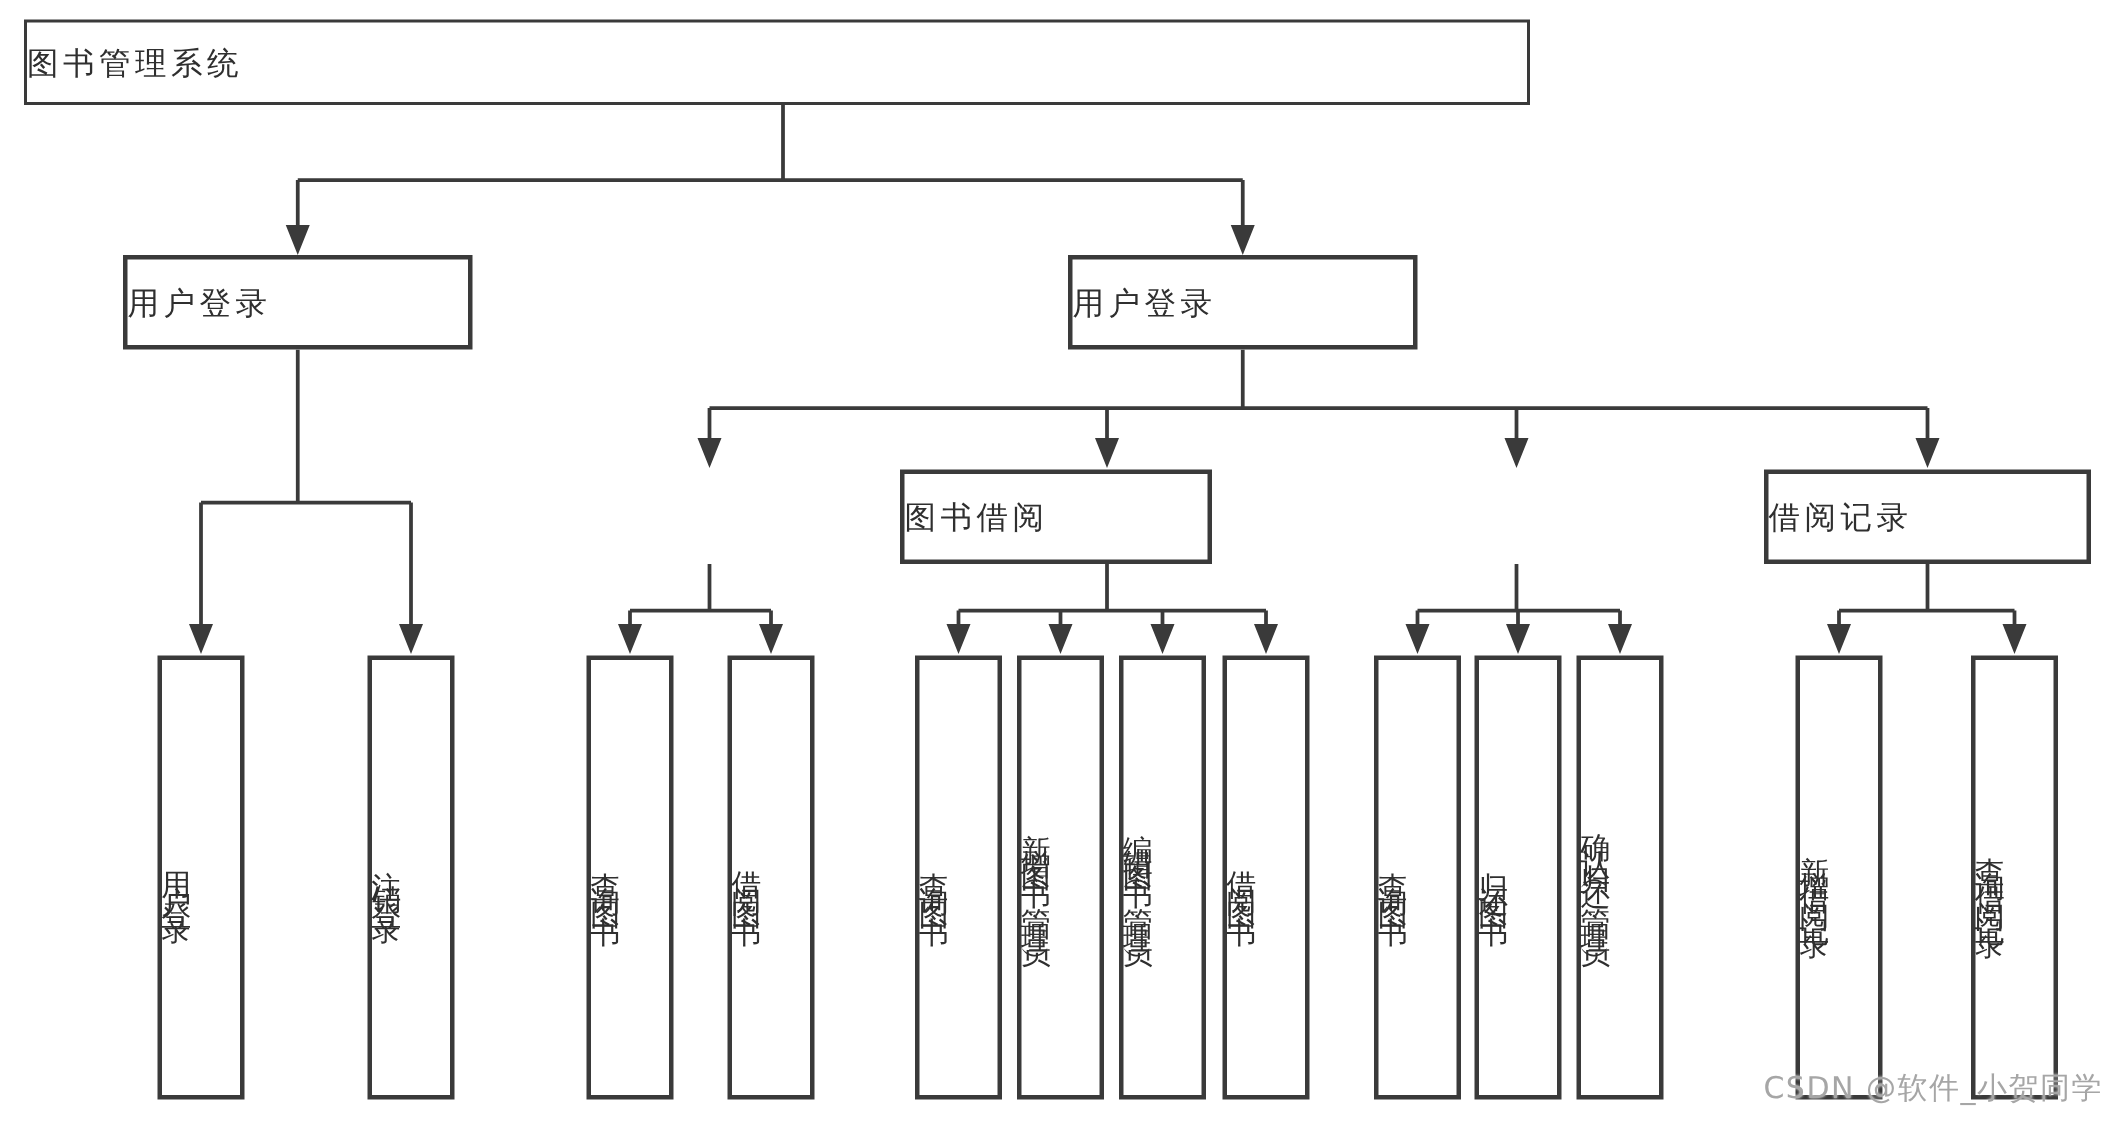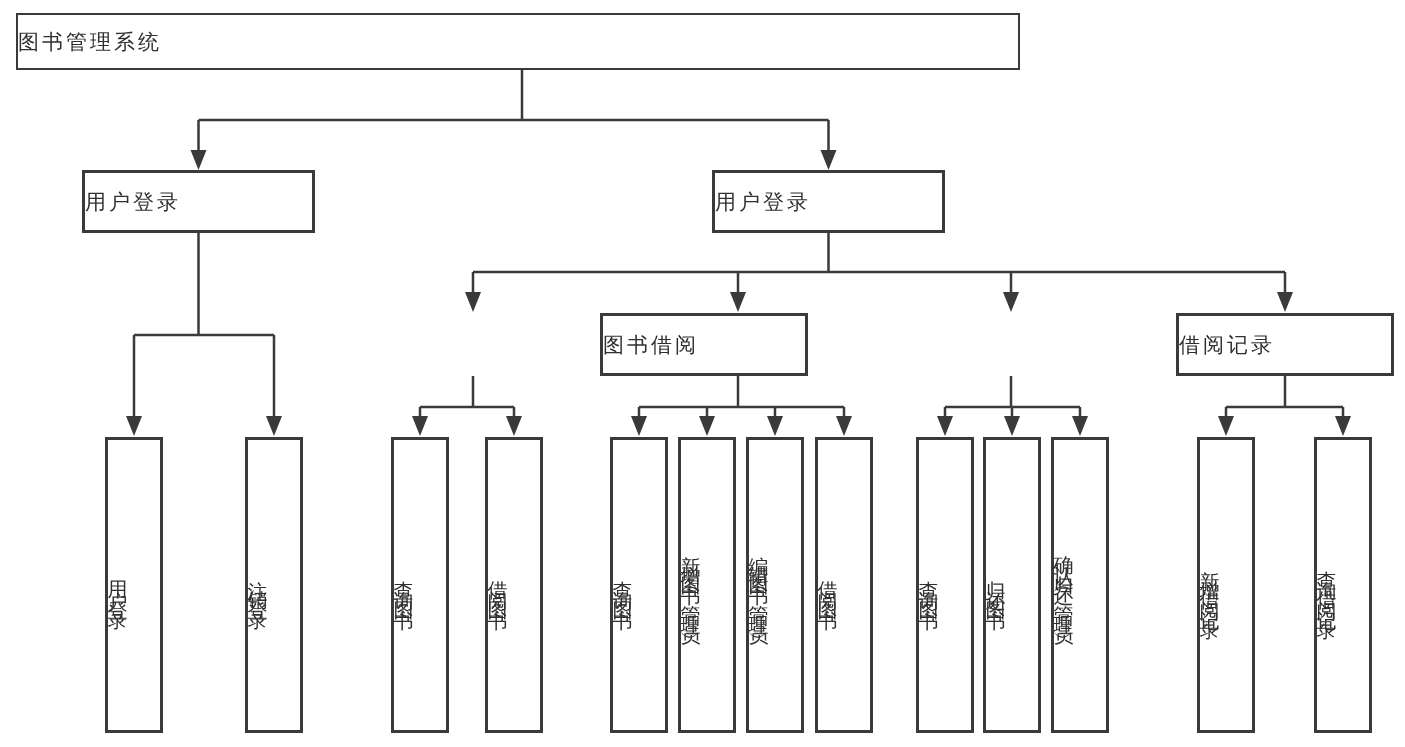--- a/index.html
+++ b/index.html
@@ -145,13 +145,14 @@
     <span>确认归还（管理员）</span>
   </div>
 
   <div class="box vbox" style="left:1197px">
     <span>新增借阅记录</span>
   </div>
   <div class="box vbox" style="left:1314px">
     <span>查询借阅记录</span>
   </div>
 
+  <div class="watermark">CSDN @软件_小贺同学</div>
 </div>
 
 </body></html>

